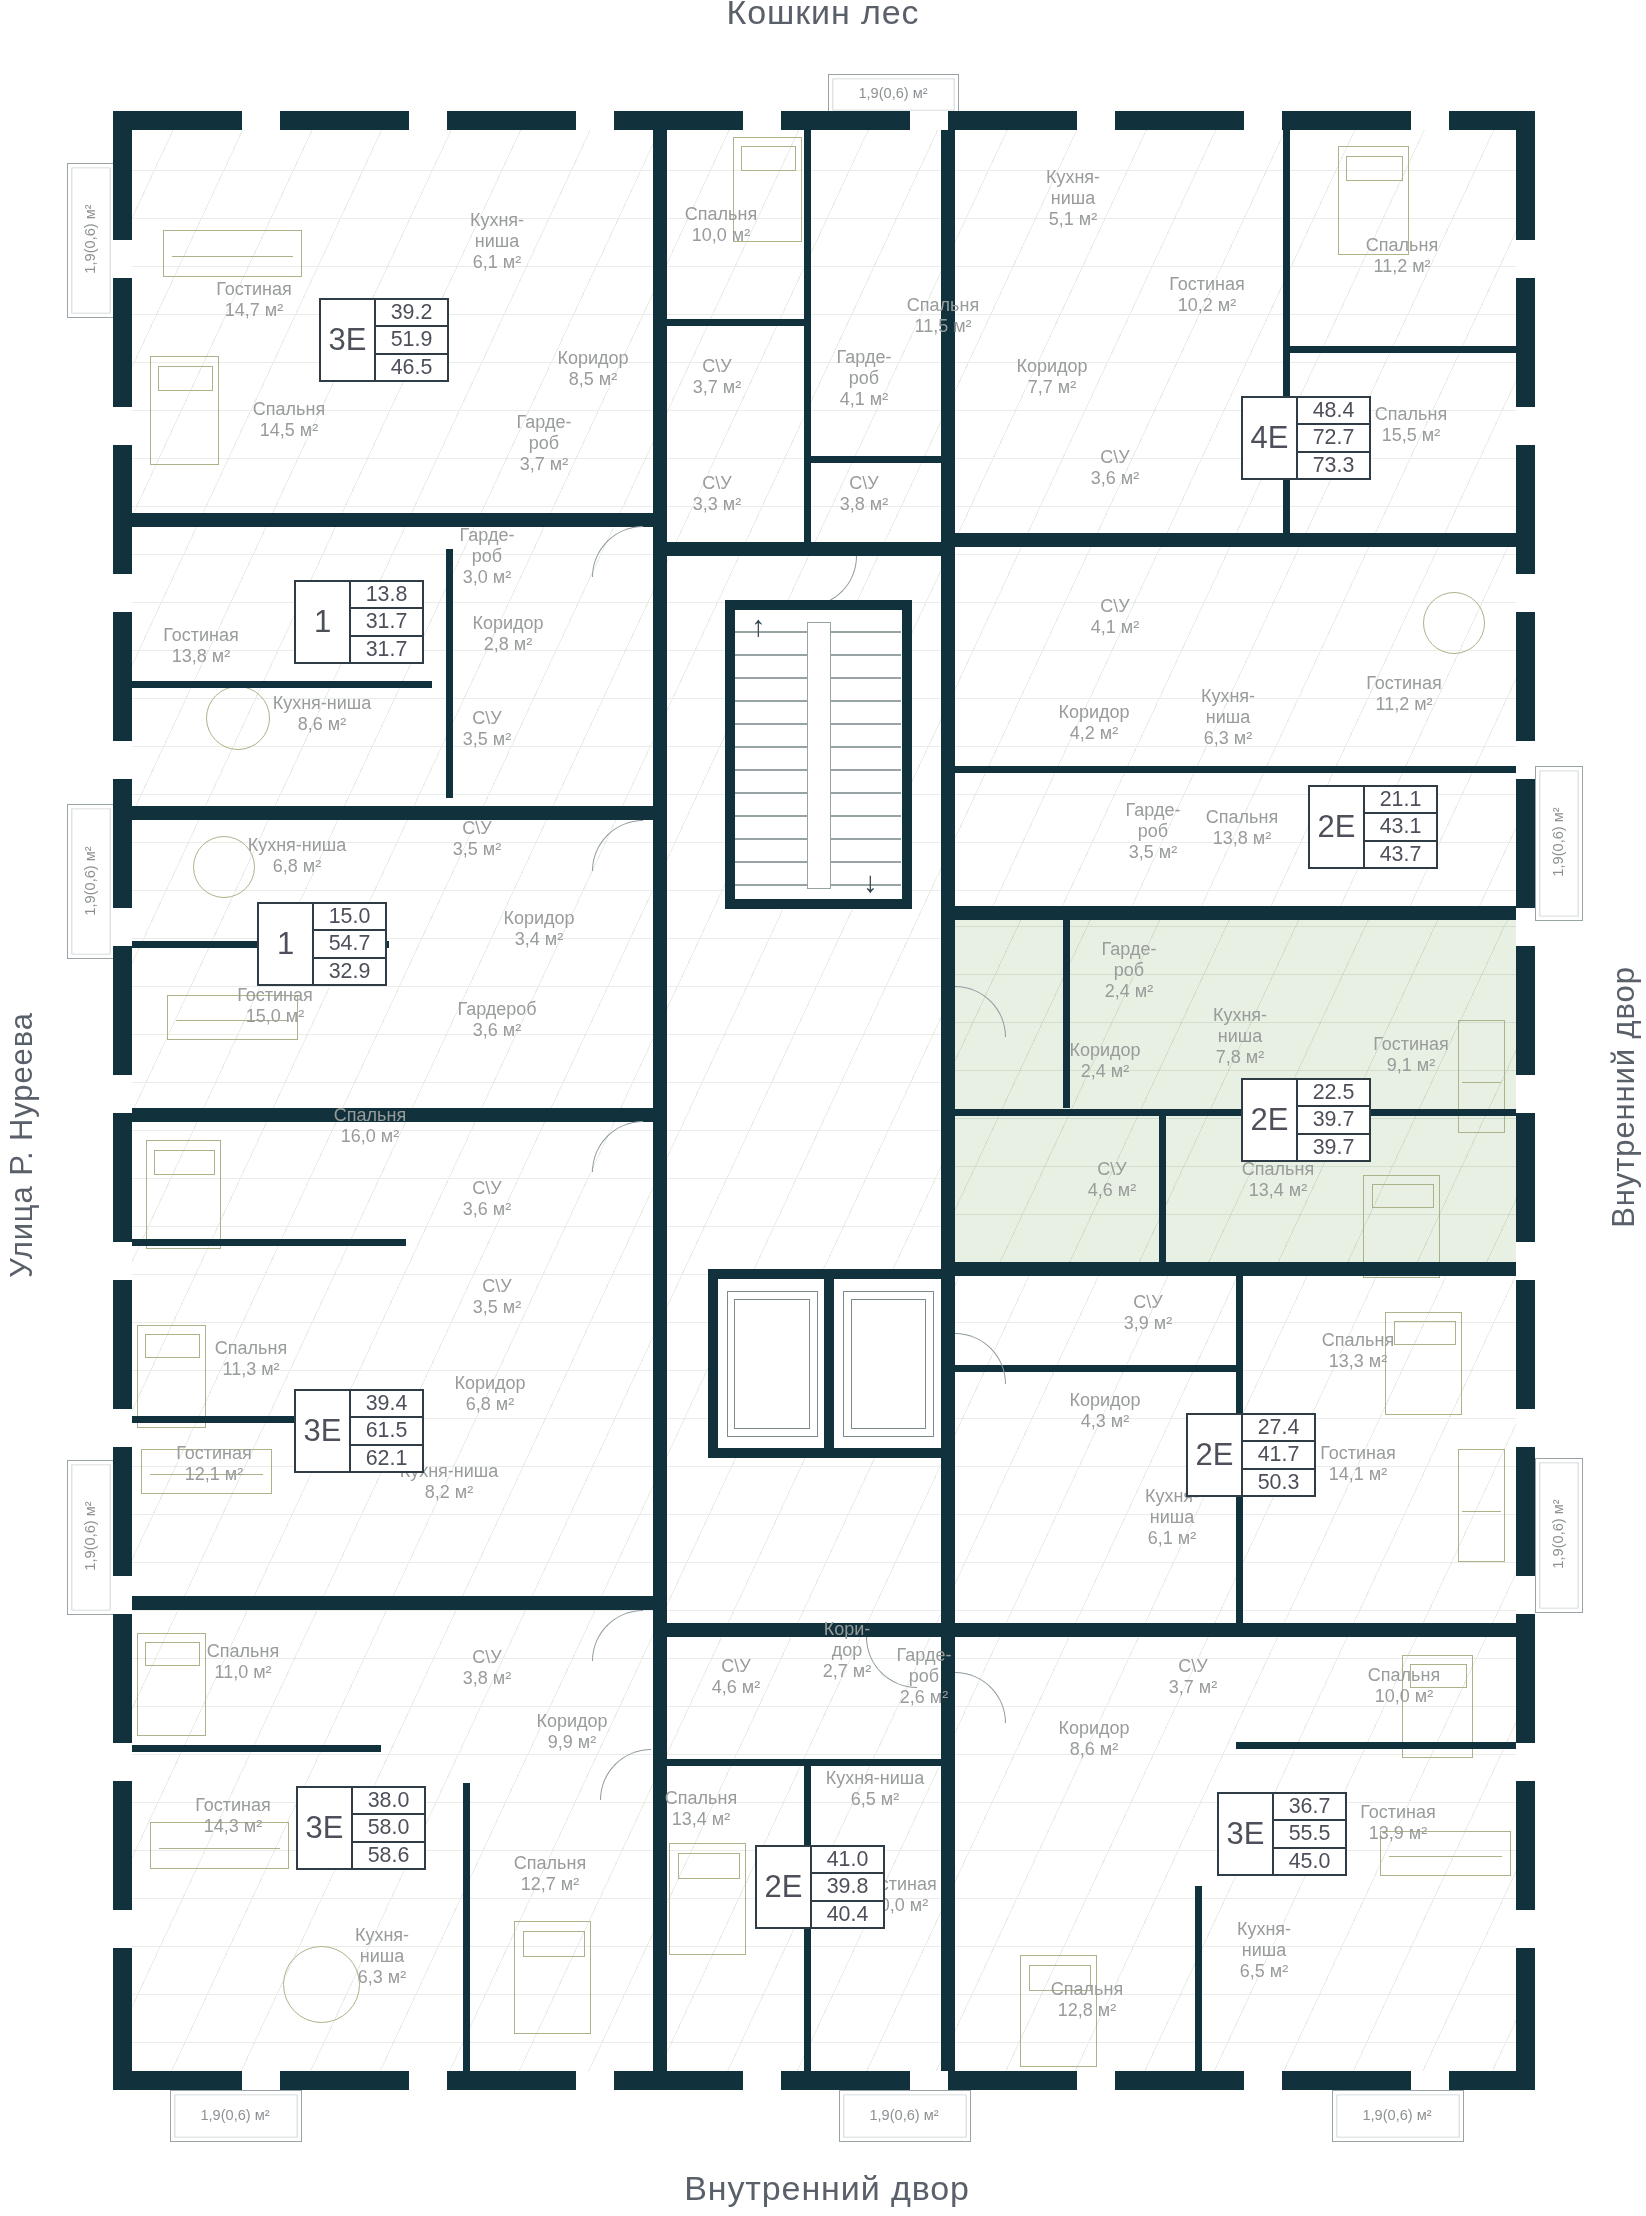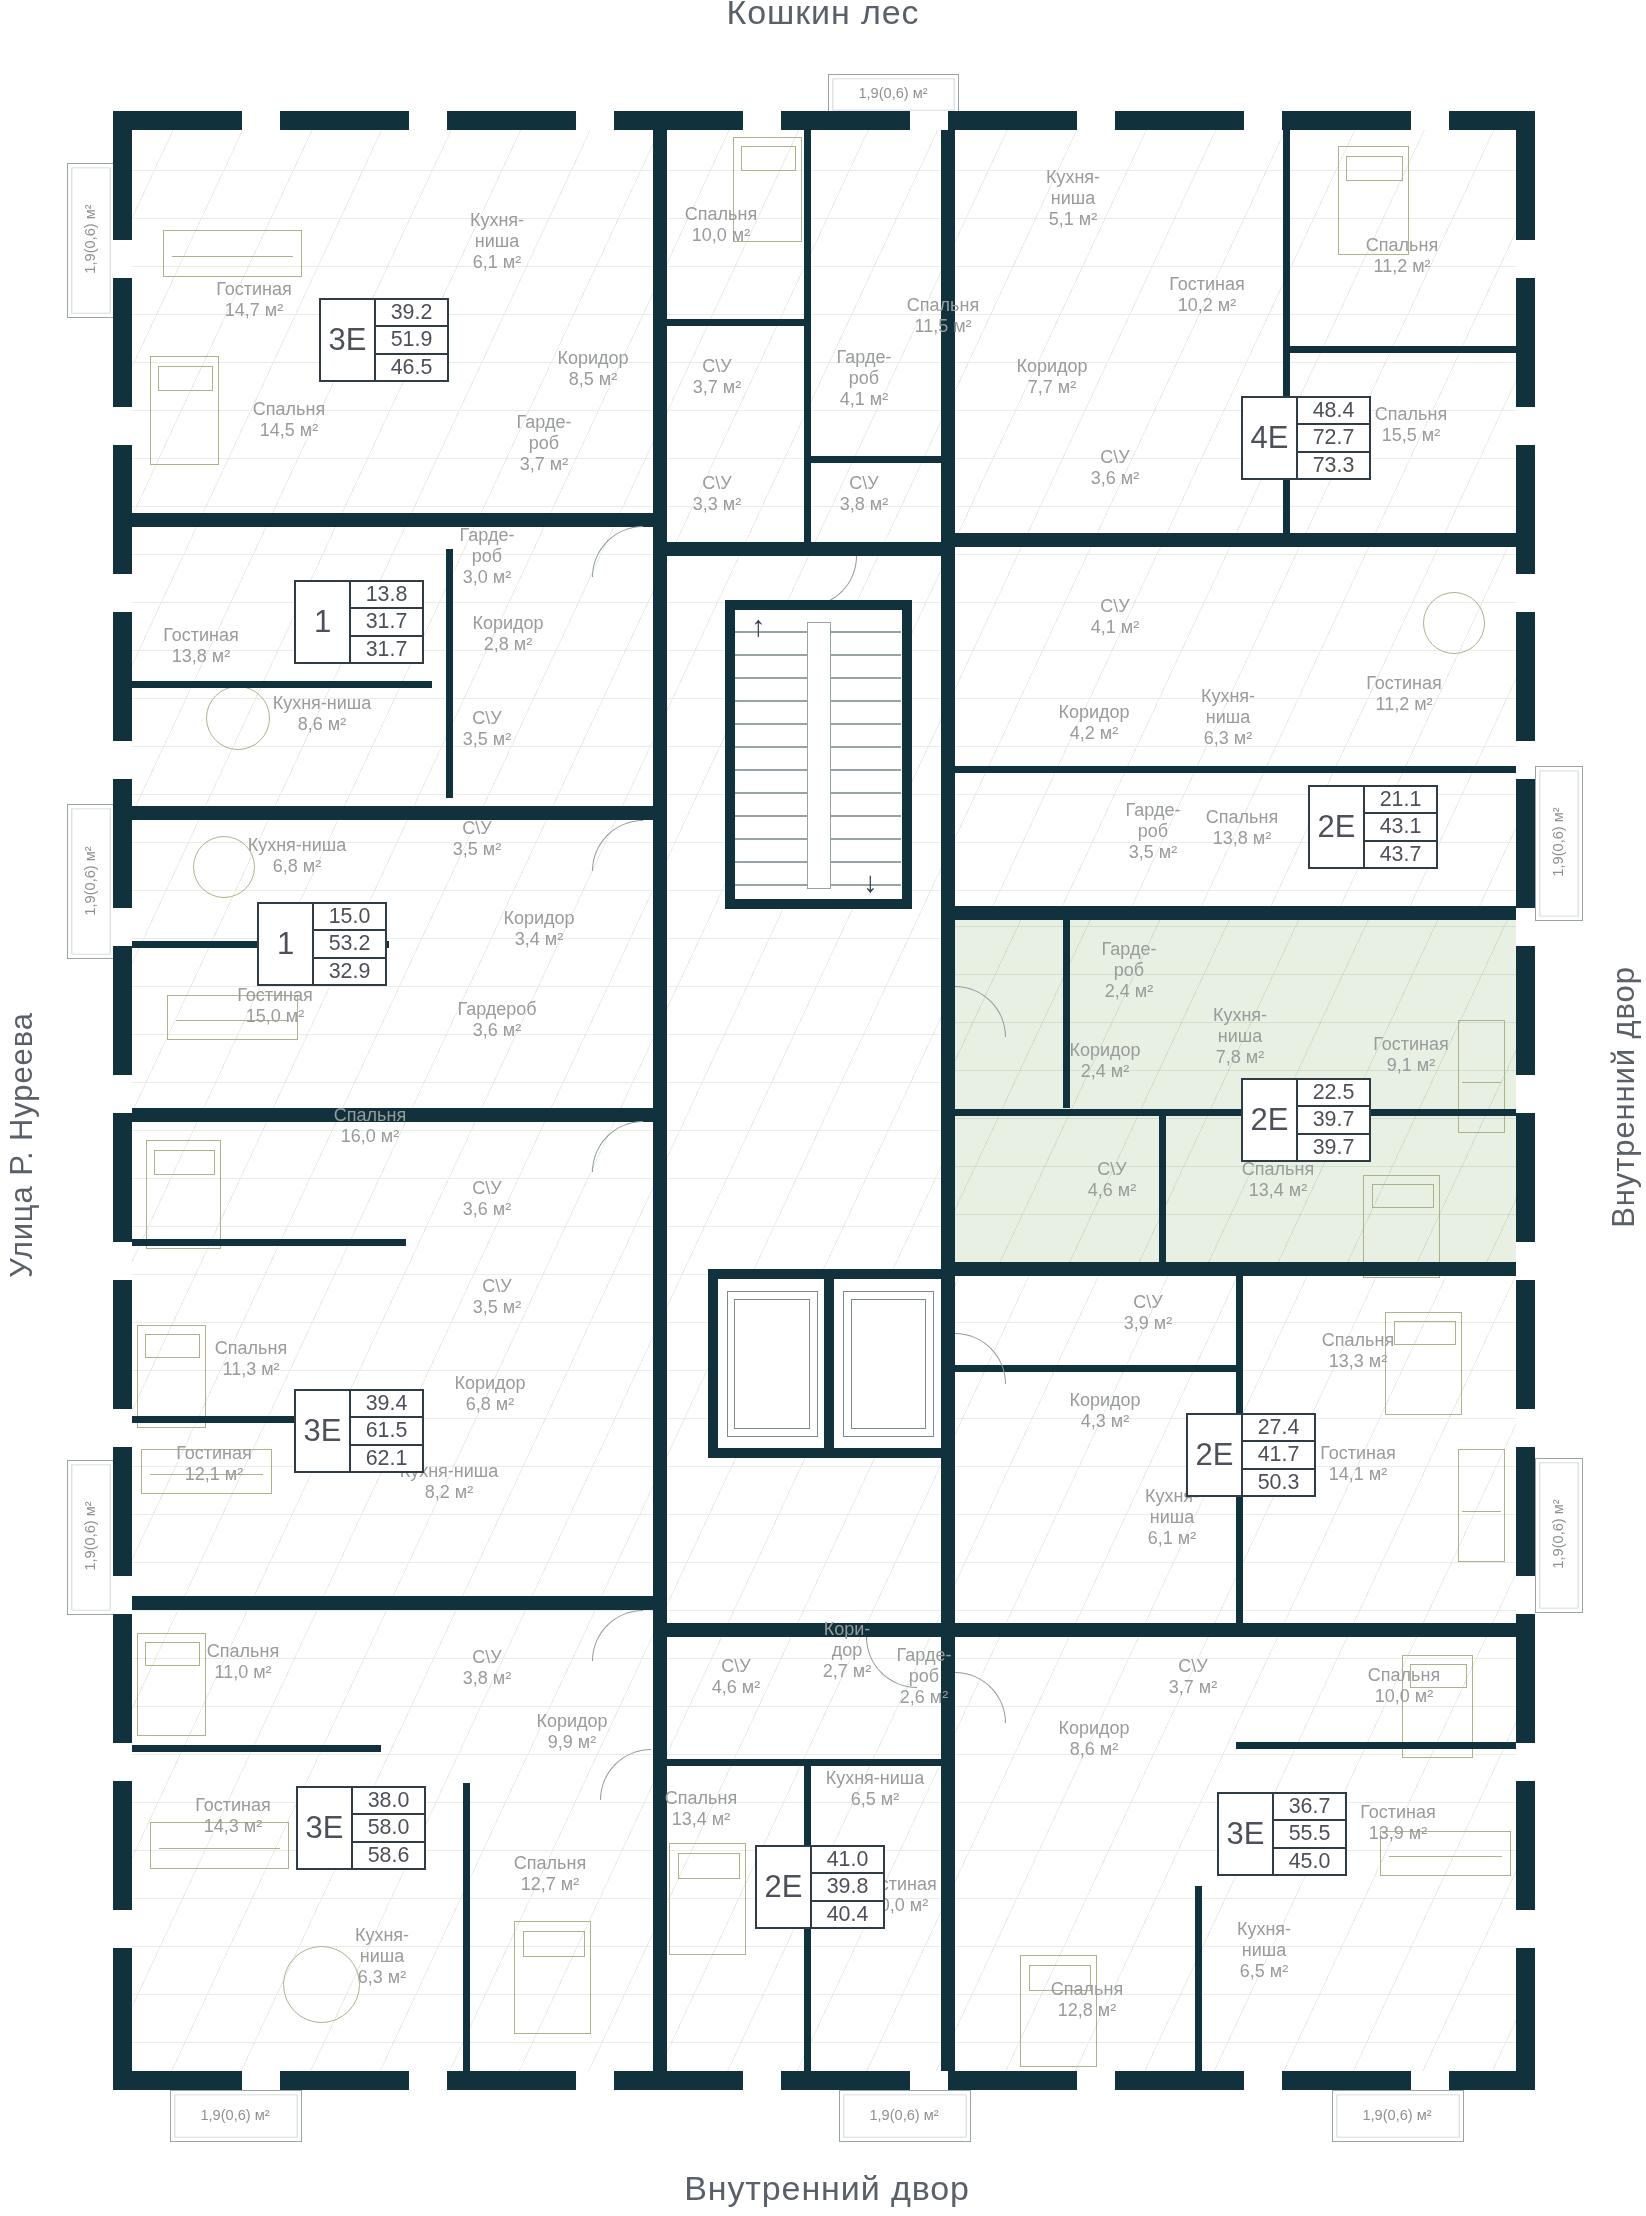--- a/index.html
+++ b/index.html
@@ -382,21 +382,21 @@
       <div class="unit-vals">
         <div class="v">21.1</div>
         <div class="v">43.1</div>
         <div class="v">43.7</div>
       </div>
     </div>
     <div class="unit-box" style="left: 257px; top: 902px; width: 130px; height: 84px;">
       <div class="unit-type">1</div>
       <div class="unit-vals">
         <div class="v">15.0</div>
-        <div class="v">53.2</div>
+        <div class="v">54.7</div>
         <div class="v">32.9</div>
       </div>
     </div>
     <div class="unit-box" style="left: 1241px; top: 1078px; width: 130px; height: 84px;">
       <div class="unit-type">2Е</div>
       <div class="unit-vals">
         <div class="v">22.5</div>
         <div class="v">39.7</div>
         <div class="v">39.7</div>
       </div>

